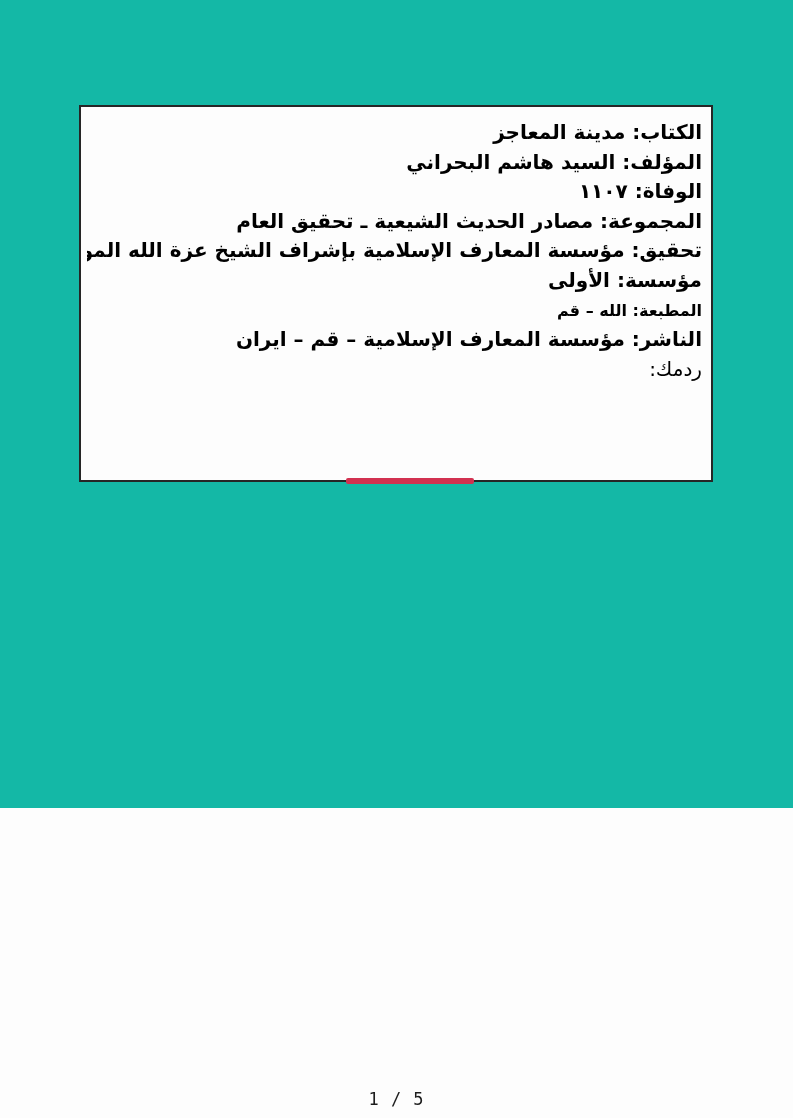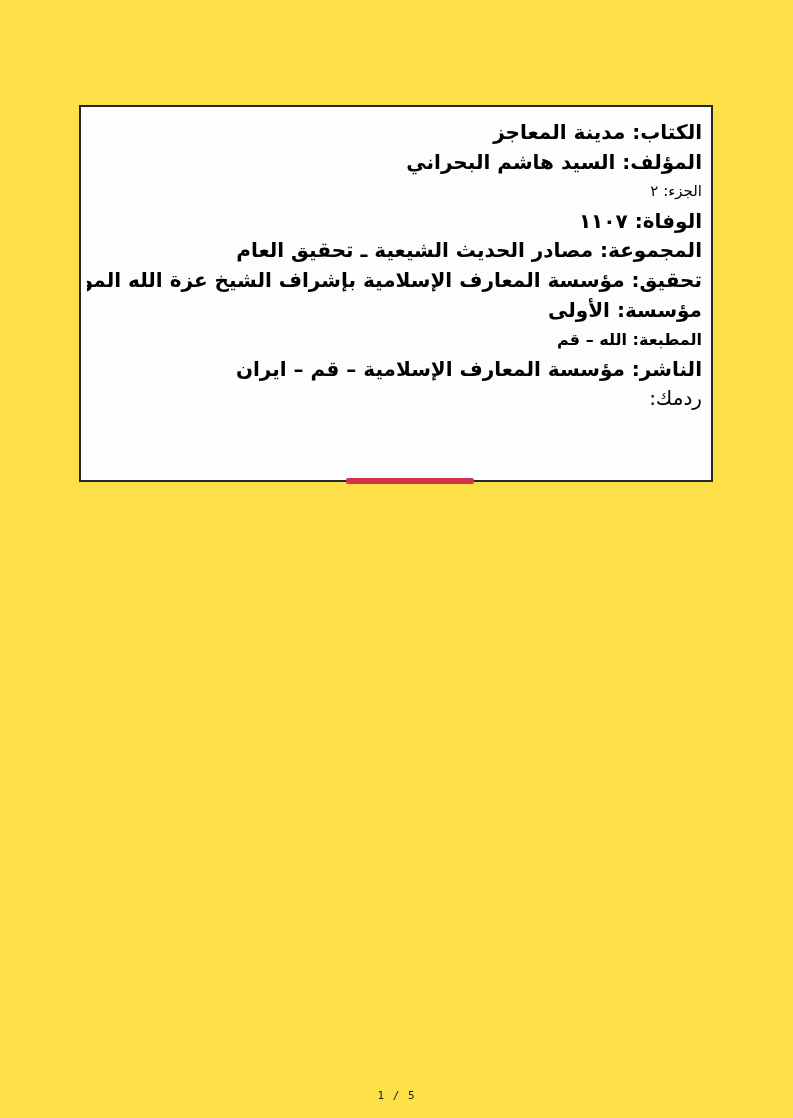--- a/index.html
+++ b/index.html
@@ -6,22 +6,22 @@
   html, body {
     width: 793px;
     height: 1118px;
     background: #fdfdfd;
     font-family: "DejaVu Sans", sans-serif;
     overflow: hidden;
   }
   .page {
     position: relative;
     width: 793px;
-    height: 1118px;
-    background: #fde047;
+    height: 808px;
+    background: #14b8a6;
   }
   .info-box {
     position: absolute;
     left: 79px;
     top: 105px;
     width: 634px;
     height: 377px;
     border: 2px solid #262626;
     background: #fdfdfd;
     overflow: visible;
@@ -62,35 +62,34 @@
     height: 6px;
     border-radius: 2px;
   }
   .page-number {
     position: absolute;
     top: 1089px;
     left: 0;
     width: 100%;
     text-align: center;
     font-family: "DejaVu Sans Mono", monospace;
-    font-size: 11px;
+    font-size: 17px;
     color: #1c1c1c;
     letter-spacing: 1px;
   }
 </style>
 </head>
 <body>
 
 <div class="page">
 
   <div class="info-box">
     <div class="lines">
       <div class="line line-lg">الكتاب: مدينة المعاجز</div>
       <div class="line line-lg">المؤلف: السيد هاشم البحراني</div>
-      <div class="line line-sm">الجزء: ٢</div>
       <div class="line line-lg">الوفاة: ١١٠٧</div>
       <div class="line line-lg">المجموعة: مصادر الحديث الشيعية ـ تحقيق العام</div>
       <div class="line line-lg">تحقيق: مؤسسة المعارف الإسلامية بإشراف الشيخ عزة الله المولائي</div>
       <div class="line line-lg">مؤسسة: الأولى</div>
       <div class="line line-md">المطبعة: الله – قم</div>
       <div class="line line-lg">الناشر: مؤسسة المعارف الإسلامية – قم – ايران</div>
       <div class="line line-md-reg">ردمك:</div>
     </div>
     <div class="red-underline" style="background: rgb(210, 49, 80);"></div>
   </div>

